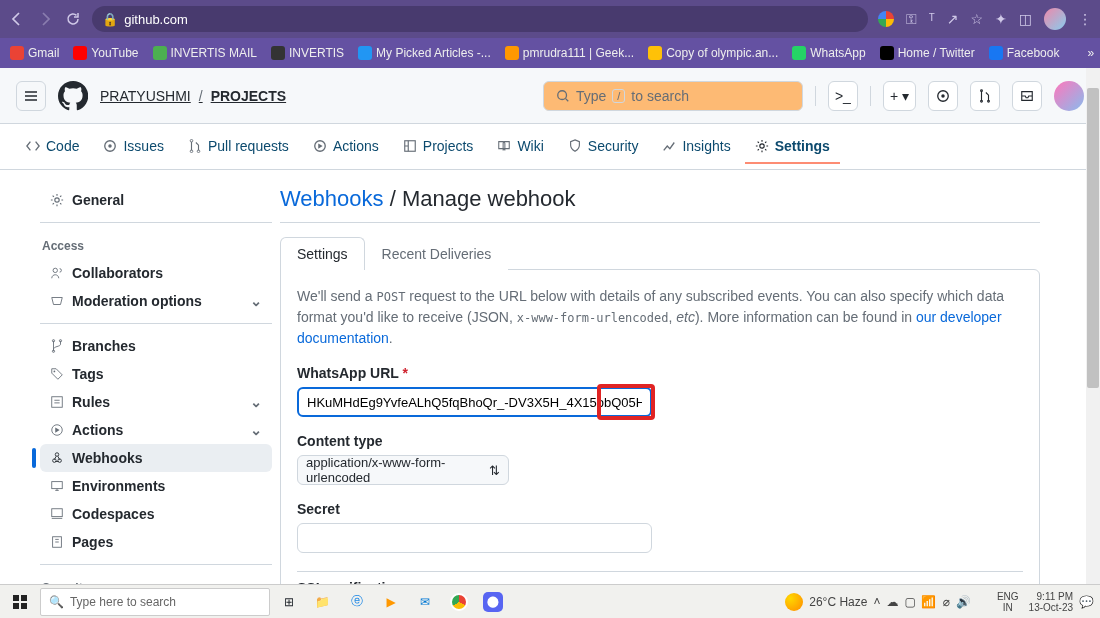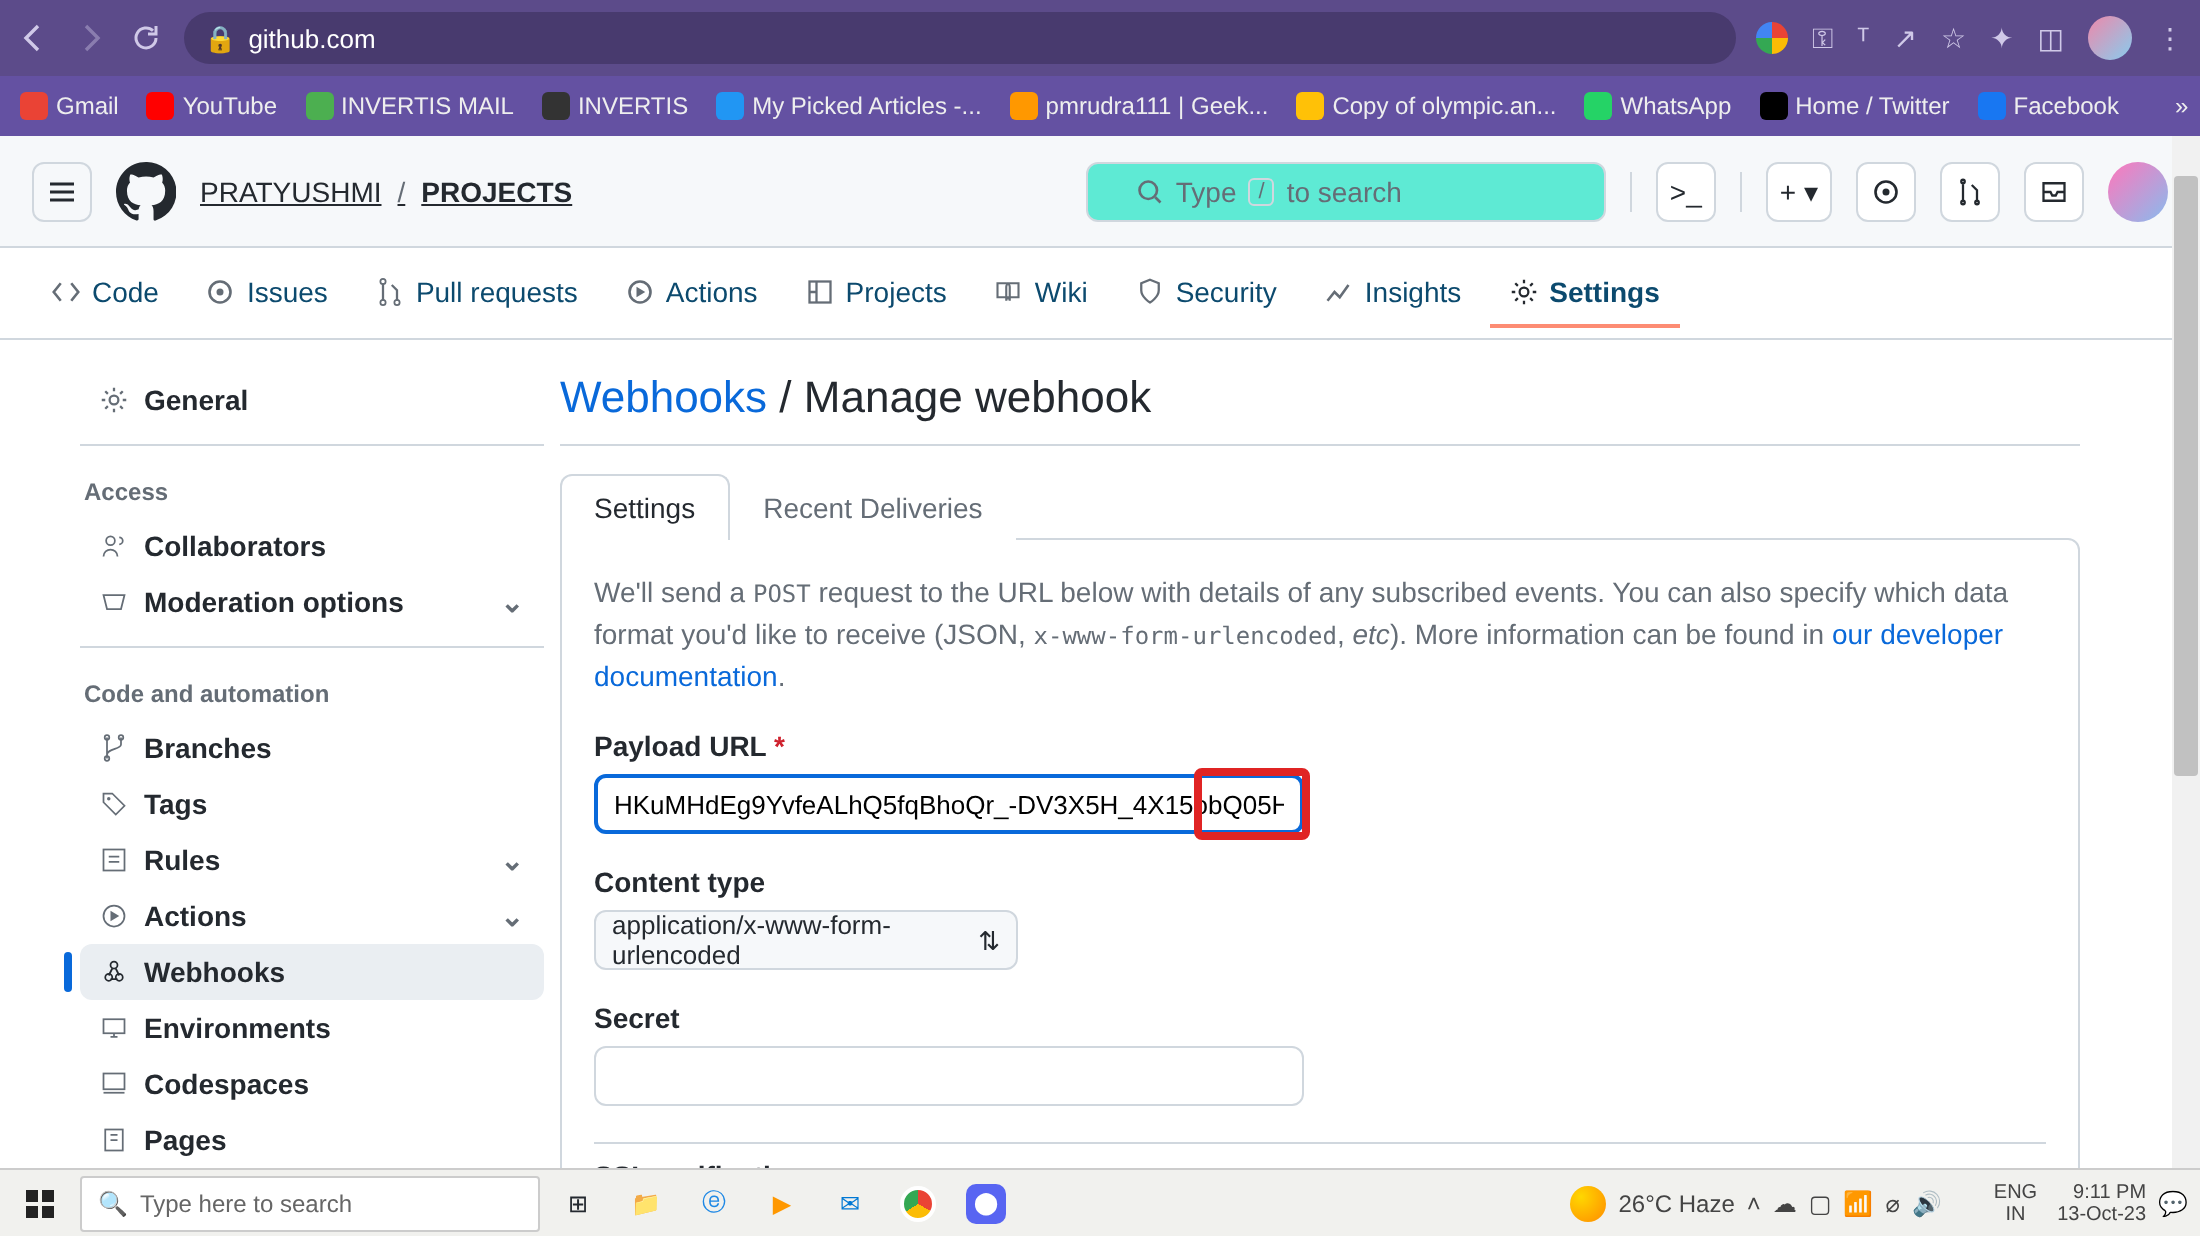--- a/index.html
+++ b/index.html
@@ -31,21 +31,21 @@
 .chev { color:#eee; }
 
 
 .gh-header { height: 56px; border-bottom: 1px solid #d0d7de; display: flex; align-items: center; padding: 0 16px; gap: 12px; background:#f6f8fa; }
 .hamburger { width: 30px; height: 30px; border: 1px solid #d0d7de; border-radius: 6px; display: flex; align-items: center; justify-content: center; }
 .gh-logo { width: 30px; height: 30px; }
 .breadcrumb { display: flex; align-items: center; gap: 8px; font-size: 14px; text-decoration: underline; }
 .breadcrumb .sep { color: #656d76; }
 .breadcrumb .proj { font-weight: 600; }
 .gh-spacer { flex: 1; }
-.search-box { width: 260px; height: 30px; border: 1px solid #d0d7de; border-radius: 6px; display: flex; align-items: center; padding: 0 24px; color: #656d76; gap: 6px; background:#5eead4; }
+.search-box { width: 260px; height: 30px; border: 1px solid #d0d7de; border-radius: 6px; display: flex; align-items: center; padding: 0 12px; color: #656d76; gap: 6px; background:#fdba74; }
 .search-box .slash { border: 1px solid #d0d7de; border-radius: 3px; padding: 0 4px; font-size: 11px; }
 .gh-btn { height: 30px; min-width: 30px; border: 1px solid #d0d7de; border-radius: 6px; display: flex; align-items: center; justify-content: center; padding: 0 6px; background:#fff; }
 .gh-divider { width: 1px; height: 20px; background: #d0d7de; }
 .gh-avatar { width: 30px; height: 30px; border-radius: 50%; background: linear-gradient(135deg,#f7b,#8be); }
 
 
 .repo-tabs { height: 46px; border-bottom: 1px solid #d0d7de; display: flex; align-items: center; padding: 0 16px; gap: 4px; }
 .rtab { display: flex; align-items: center; gap: 6px; padding: 8px 10px; color: #0c4a6e; font-size: 14px; border-bottom: 2px solid transparent; }
 .rtab.active { border-bottom-color: #fd8c73; font-weight: 600; }
 
@@ -312,21 +312,20 @@
         <span>Collaborators</span>
       </div>
     <div class="side-item">
         <svg width="14" height="14" viewBox="0 0 16 16">
           <path d="M2 4h12l-2 8H4z" stroke="#656d76" fill="none"></path>
         </svg>
         <span>Moderation options</span>
         <span class="chev2">⌄</span>
       </div>
     <hr class="side-hr">
-    <div class="side-item group">Code and automation</div>
     <div class="side-item">
         <svg width="14" height="14" viewBox="0 0 16 16">
           <path d="M4 2v12M12 6V2M12 6c0 3-8 2-8 6" stroke="#656d76" fill="none"></path>
           <circle cx="4" cy="2" r="1.3" stroke="#656d76" fill="none"></circle>
           <circle cx="4" cy="14" r="1.3" stroke="#656d76" fill="none"></circle>
           <circle cx="12" cy="2" r="1.3" stroke="#656d76" fill="none"></circle>
         </svg>
         <span>Branches</span>
       </div>
     <div class="side-item">
@@ -392,21 +391,21 @@
     </h2>
     <hr class="hr-under">
     <div class="tabs2">
       <div class="tab2">Settings</div>
       <div class="tab2 inactive">Recent Deliveries</div>
     </div>
     <div class="panel">
       <p>
         <span>We'll send a </span><code>POST</code><span> request to the URL below with details of any subscribed events. You can also specify which data format you'd like to receive (JSON, </span><code>x-www-form-urlencoded</code><span>, </span><i>etc</i><span>). More information can be found in </span><a>our developer documentation</a><span>.</span>
       </p>
-      <label class="form-label"><span>Payload URL</span> <span class="req">*</span></label>
+      <label class="form-label"><span>WhatsApp URL</span> <span class="req">*</span></label>
       <div class="input-wrap">
         <input class="input-text" value="HKuMHdEg9YvfeALhQ5fqBhoQr_-DV3X5H_4X15obQ05HXp/github" style="">
         <div class="redbox"></div>
       </div>
       <label class="form-label">Content type</label>
       <div class="select">
           <span>application/x-www-form-urlencoded</span>
           <span>⇅</span>
         </div>
       <label class="form-label">Secret</label>

